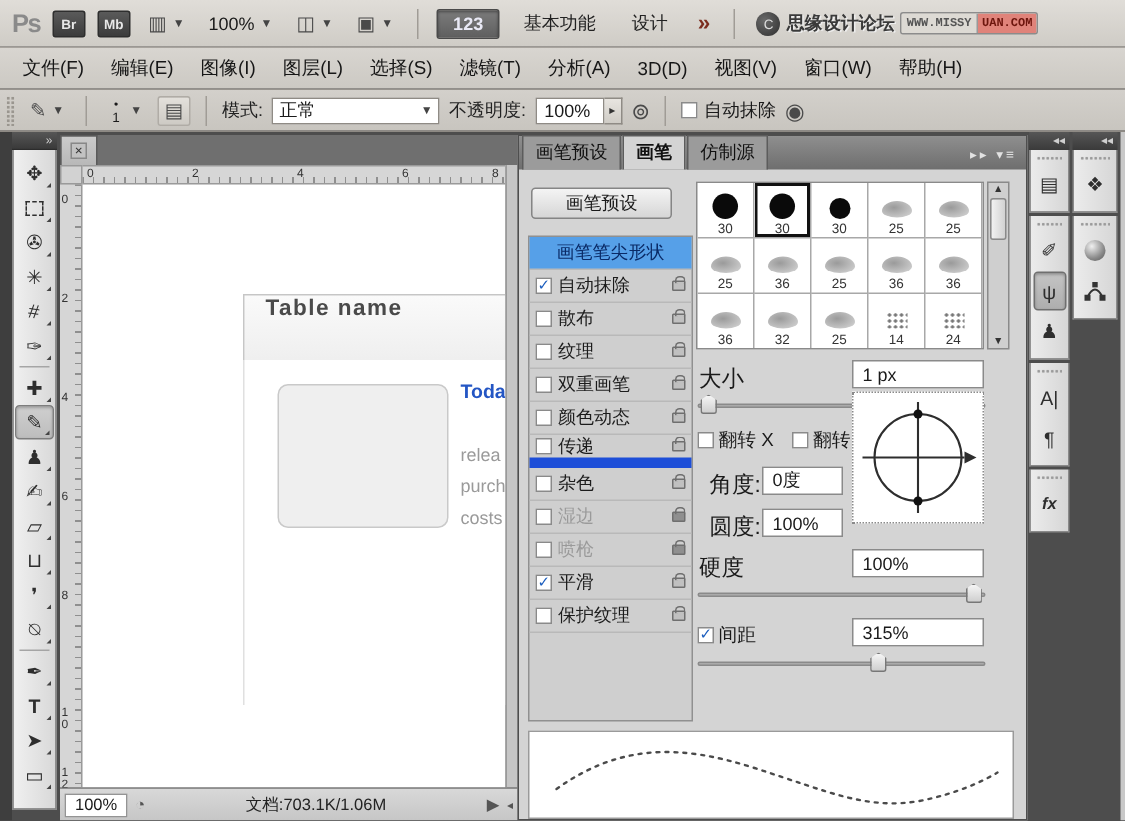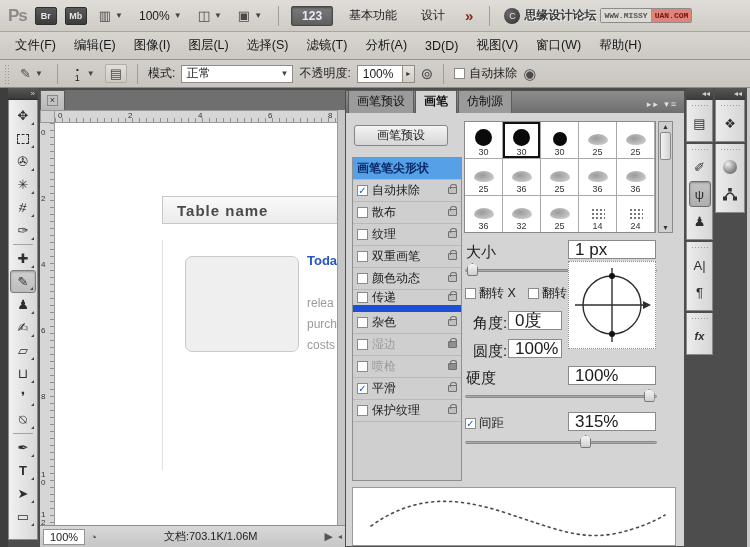--- a/index.html
+++ b/index.html
@@ -65,61 +65,61 @@
     background-image:repeating-linear-gradient(to bottom,#8f8f8f 0 1px,transparent 1px 7px); background-size:4px 100%; background-position:100% 0; background-repeat:no-repeat; position:absolute; }
   .v-num { position:absolute; left:1px; font-size:8px; color:#333; line-height:8px; }
   #canvas-area { left:15px; top:33px; width:282px; height:402px; background:#fff; overflow:hidden; position:absolute; }
   #doc-vscroll { left:297px; top:20px; width:8px; height:415px; background:#c6c6c6; border-left:1px solid #9a9a9a; position:absolute; }
   #status-bar { left:0; top:435px; width:305px; height:22px; background:linear-gradient(#d8d8d8,#c6c6c6); border-top:1px solid #8e8e8e; display:flex; align-items:center; gap:5px; padding:0 3px; position:absolute; }
   #status-zoom { background:#fff; border:1px solid #949494; font-size:11px; padding:1px 6px; }
   #status-doc { flex:1; text-align:center; font-size:11px; color:#222; }
   .status-ico { font-size:11px; color:#555; }
 
   
-  #card-header { position:absolute; left:107px; top:73px; width:176px; height:28px; background:linear-gradient(#fafafa,#ebebeb); border:1px solid #c6c6c6; display:flex; align-items:center; }
+  #card-header { position:absolute; left:107px; top:73px; width:176px; height:60px; background:linear-gradient(#fafafa,#ebebeb); border:1px solid #c6c6c6; display:flex; }
   #card-title { font-size:15px; font-weight:bold; color:#4a4a4a; letter-spacing:1px; padding-left:14px; }
   #card-body { position:absolute; left:107px; top:117px; width:176px; height:230px; background:#fff; border-left:1px solid #e0e0e0; }
   #img-placeholder { position:absolute; left:130px; top:133px; width:114px; height:96px; background:#efefef; border:1px solid #c9c9c9; border-radius:7px; }
   #canvas-text { position:absolute; left:252px; top:130px; width:40px; }
   #canvas-headline { color:#2456c4; font-weight:bold; font-size:13px; }
   .canvas-line { color:#9a9a9a; font-size:12px; margin-top:7px; }
 
   
   #brush-panel { left:345px; top:90px; width:340px; height:457px; background:#d4d4d4; border:1px solid #4e4e4e; }
   #bp-tabbar { height:22px; background:linear-gradient(#8e8e8e,#6e6e6e); display:flex; align-items:flex-end; padding-left:2px; }
   .bp-tab { font-size:12px; padding:2px 8px 3px; margin-right:1px; border:1px solid #5c5c5c; border-bottom:none; background:#9b9b9b; color:#111; }
   .bp-tab.active { background:#d4d4d4; font-weight:bold; }
   #bp-tab-icons { margin-left:auto; color:#e2e2e2; font-size:9px; padding:0 6px 4px; letter-spacing:2px; }
   #bp-body { position:absolute; left:0; top:22px; width:338px; height:433px; }
   #preset-btn { position:absolute; left:8px; top:12px; width:94px; height:21px; background:linear-gradient(#f4f4f4,#d6d6d6); border:1px solid #858585; border-radius:3px; font-size:12px; display:flex; align-items:center; justify-content:center; }
 
   #settings-list { position:absolute; left:6px; top:44px; width:110px; height:324px; background:#cfcfcf; border:1px solid #909090; }
   .set-row { height:22px; display:flex; align-items:center; gap:4px; padding:0 4px; border-bottom:1px solid #b9b9b9; font-size:12px; color:#1c1c1c; }
-  .set-row.selected { background:#56a0e8; color:#0a2a66; font-weight:bold; justify-content:flex-start; }
+  .set-row.selected { background:#56a0e8; color:#0a2a66; font-weight:normal; justify-content:center; }
   .set-row.disabled { color:#9a9a9a; }
   .set-row .lbl { flex:1; white-space:nowrap; overflow:hidden; }
   .lock { width:9px; height:7px; border:1px solid #6f6f6f; border-radius:1px; position:relative; background:#c0c0c0; flex:0 0 auto; }
   .lock:before { content:''; position:absolute; top:-4px; left:1px; width:5px; height:4px; border:1px solid #6f6f6f; border-bottom:none; border-radius:3px 3px 0 0; }
   .lock.closed { background:#8f8f8f; }
 
   #brush-grid { position:absolute; left:118px; top:8px; width:192px; height:112px; background:#fff; border:1px solid #8a8a8a; overflow:hidden; }
   .grid-row { display:flex; }
   .grid-cell { width:38px; height:37px; border-right:1px solid #a8a8a8; border-bottom:1px solid #a8a8a8; display:flex; flex-direction:column; align-items:center; justify-content:flex-end; padding-bottom:1px; position:relative; }
   .grid-cell.selected { box-shadow:inset 0 0 0 2px #111; }
   .cell-num { font-size:9px; color:#333; line-height:10px; }
   .shape-dot { width:17px; height:17px; border-radius:50%; background:#0a0a0a; margin-bottom:1px; }
   .shape-dot.sm { width:14px; height:14px; }
   .shape-blob { width:20px; height:11px; border-radius:50% 50% 50% 50%/60% 60% 40% 40%; background:radial-gradient(ellipse at 40% 40%, #9a9a9a, #d8d8d8); margin-bottom:2px; }
   .shape-speck { width:14px; height:11px; margin-bottom:2px; background-image:radial-gradient(#777 1px, transparent 1.2px); background-size:4px 4px; }
   #grid-scroll { position:absolute; left:312px; top:8px; width:15px; height:112px; background:#cfcfcf; border:1px solid #8a8a8a; display:flex; flex-direction:column; align-items:center; justify-content:space-between; padding:1px; }
   .scroll-arrow { font-size:7px; color:#333; }
   #grid-thumb { width:11px; height:28px; background:linear-gradient(90deg,#f2f2f2,#d2d2d2); border:1px solid #8a8a8a; border-radius:2px; }
 
   .bp-label { position:absolute; font-size:15px; color:#1a1a1a; }
-  .bp-input { position:absolute; background:#fff; border:1px solid #8a8a8a; height:19px; font-size:17px; display:flex; align-items:center; padding:0 6px; }
+  .bp-input { position:absolute; background:#fff; border:1px solid #8a8a8a; height:19px; font-size:12px; display:flex; align-items:center; padding:0 6px; }
   .slider { position:absolute; height:14px; }
   .slider .track { position:absolute; left:0; right:0; top:6px; height:3px; background:#aaa; border:1px solid #8a8a8a; border-radius:2px; }
   .slider .thumb { position:absolute; top:0; width:11px; height:13px; background:linear-gradient(#f5f5f5,#cfcfcf); border:1px solid #777; border-radius:3px 3px 2px 2px; clip-path:polygon(50% 0,100% 30%,100% 100%,0 100%,0 30%); }
   .bp-chk-row { position:absolute; display:flex; align-items:center; gap:3px; font-size:12.5px; }
   #angle-ctl { position:absolute; left:222px; top:148px; width:88px; height:88px; background:#fff; border:1px dotted #8a8a8a; }
 
   #stroke-preview { position:absolute; left:6px; top:374px; width:324px; height:59px; background:#fff; border:1px solid #9a9a9a; }
 
   
   .dock-col { position:absolute; top:88px; }

